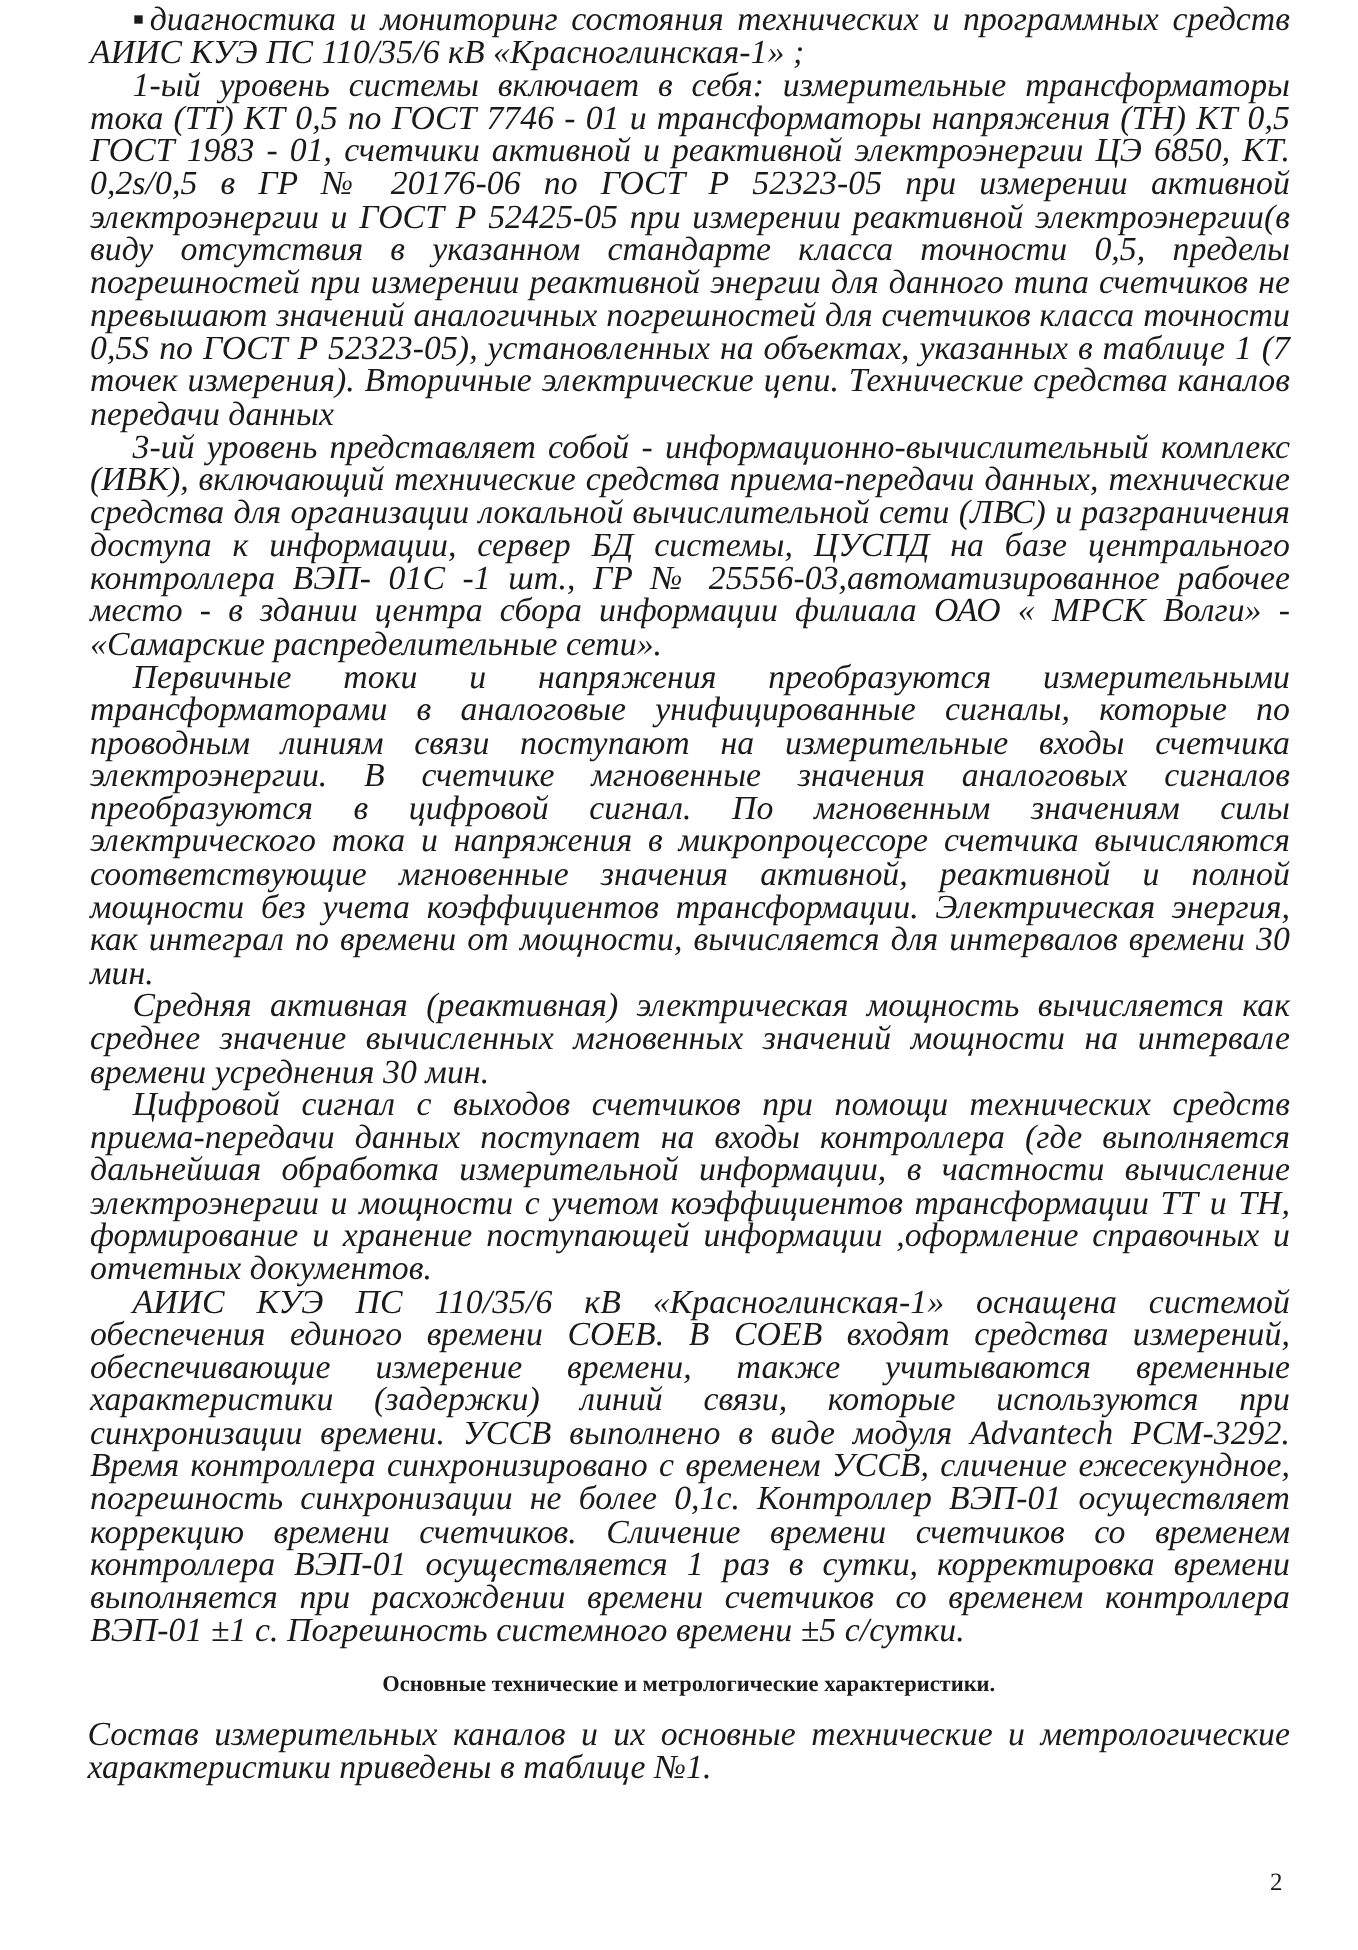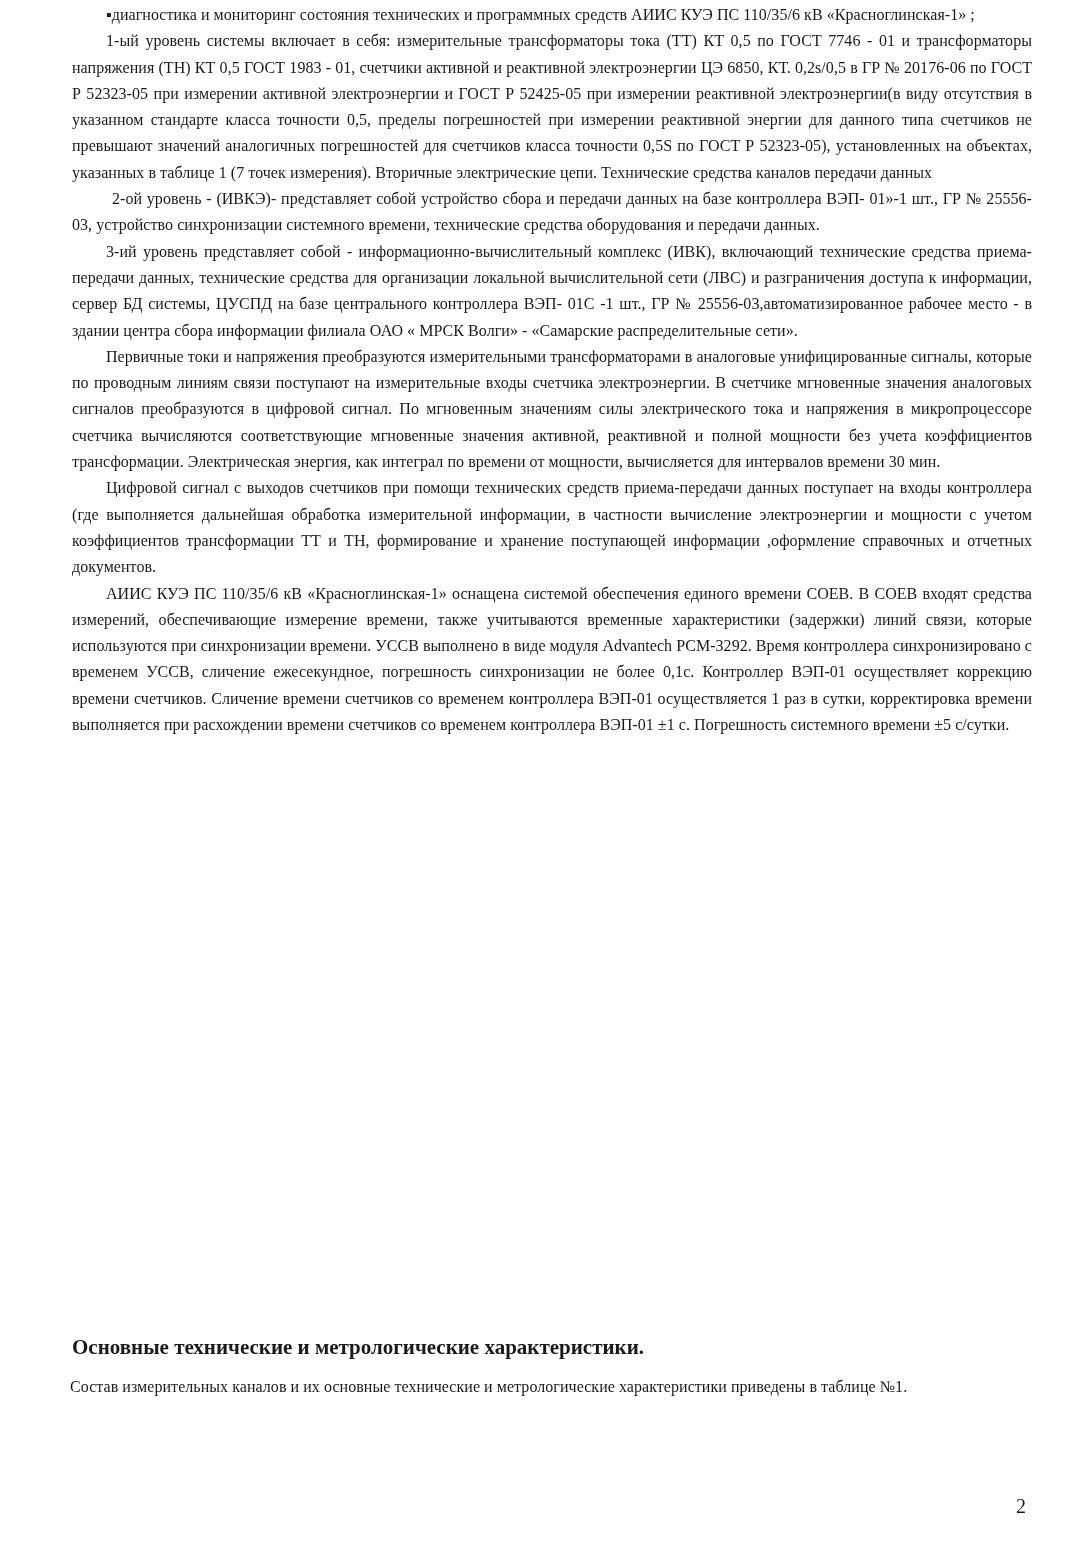--- a/index.html
+++ b/index.html
@@ -16,36 +16,38 @@
       color: #1a1a1a;
     }
     .page {
       position: absolute;
       left: 72px;
       top: 2px;
       width: 960px;
     }
     .p {
       margin: 0;
-      font-size: 16px;
+      font-size: 27px;
       line-height: 26.3px;
       text-align: justify;
       text-indent: 34px;
       letter-spacing: 0.05px;
+      font-style: italic;
     }
     .p.noindent { text-indent: 0; }
     .p.small-indent { text-indent: 40px; }
     .heading {
       margin: 0;
       position: absolute;
       left: 72px;
       width: 958px;
       top: 1334px;
+      text-align: center;
       font-weight: bold;
-      font-size: 21px;
+      font-size: 18px;
       line-height: 26px;
     }
     .closing {
       position: absolute;
       left: 70px;
       top: 1374px;
       width: 962px;
     }
     .page-number {
       position: absolute;
@@ -54,23 +56,23 @@
       font-size: 20px;
       line-height: 24px;
     }
   </style>
 </head>
 <body>
 
 <div class="page">
   <p class="p">▪диагностика и мониторинг состояния технических и программных средств АИИС КУЭ ПС 110/35/6 кВ «Красноглинская-1» ;</p>
   <p class="p">1-ый уровень системы включает в себя: измерительные трансформаторы тока (ТТ) КТ 0,5 по ГОСТ 7746 - 01 и трансформаторы напряжения (ТН) КТ 0,5 ГОСТ 1983 - 01, счетчики активной и реактивной электроэнергии ЦЭ 6850, КТ. 0,2s/0,5 в ГР № 20176-06 по ГОСТ Р 52323-05 при измерении активной электроэнергии и ГОСТ Р 52425-05 при измерении реактивной электроэнергии(в виду отсутствия в указанном стандарте класса точности 0,5, пределы погрешностей при измерении реактивной энергии для данного типа счетчиков не превышают значений аналогичных погрешностей для счетчиков класса точности 0,5S по ГОСТ Р 52323-05), установленных на объектах, указанных в таблице 1 (7 точек измерения). Вторичные электрические цепи. Технические средства каналов передачи данных</p>
-  <p class="p small-indent">2-ой уровень - (ИВКЭ)- представляет собой устройство сбора и передачи данных на базе контроллера ВЭП- 01»-1 шт., ГР № 25556-03, устройство синхронизации системного времени, технические средства оборудования и передачи данных.</p>
   <p class="p">3-ий уровень представляет собой - информационно-вычислительный комплекс (ИВК), включающий технические средства приема-передачи данных, технические средства для организации локальной вычислительной сети (ЛВС) и разграничения доступа к информации, сервер БД системы, ЦУСПД на базе центрального контроллера ВЭП- 01С -1 шт., ГР № 25556-03,автоматизированное рабочее место - в здании центра сбора информации филиала ОАО « МРСК Волги» - «Самарские распределительные сети».</p>
   <p class="p">Первичные токи и напряжения преобразуются измерительными трансформаторами в аналоговые унифицированные сигналы, которые по проводным линиям связи поступают на измерительные входы счетчика электроэнергии. В счетчике мгновенные значения аналоговых сигналов преобразуются в цифровой сигнал. По мгновенным значениям силы электрического тока и напряжения в микропроцессоре счетчика вычисляются соответствующие мгновенные значения активной, реактивной и полной мощности без учета коэффициентов трансформации. Электрическая энергия, как интеграл по времени от мощности, вычисляется для интервалов времени 30 мин.</p>
+  <p class="p">Средняя активная (реактивная) электрическая мощность вычисляется как среднее значение вычисленных мгновенных значений мощности на интервале времени усреднения 30 мин.</p>
   <p class="p">Цифровой сигнал с выходов счетчиков при помощи технических средств приема-передачи данных поступает на входы контроллера (где выполняется дальнейшая обработка измерительной информации, в частности вычисление электроэнергии и мощности с учетом коэффициентов трансформации ТТ и ТН, формирование и хранение поступающей информации ,оформление справочных и отчетных документов.</p>
   <p class="p">АИИС КУЭ ПС 110/35/6 кВ «Красноглинская-1» оснащена системой обеспечения единого времени СОЕВ. В СОЕВ входят средства измерений, обеспечивающие измерение времени, также учитываются временные характеристики (задержки) линий связи, которые используются при синхронизации времени. УССВ выполнено в виде модуля Advantech PCM-3292. Время контроллера синхронизировано с временем УССВ, сличение ежесекундное, погрешность синхронизации не более 0,1с. Контроллер ВЭП-01 осуществляет коррекцию времени счетчиков. Сличение времени счетчиков со временем контроллера ВЭП-01 осуществляется 1 раз в сутки, корректировка времени выполняется при расхождении времени счетчиков со временем контроллера ВЭП-01 ±1 с. Погрешность системного времени ±5 с/сутки.</p>
 </div>
 
 <h2 class="heading">Основные технические и метрологические характеристики.</h2>
 
 <div class="closing">
   <p class="p noindent">Состав измерительных каналов и их основные технические и метрологические характеристики приведены в таблице №1.</p>
 </div>
 

